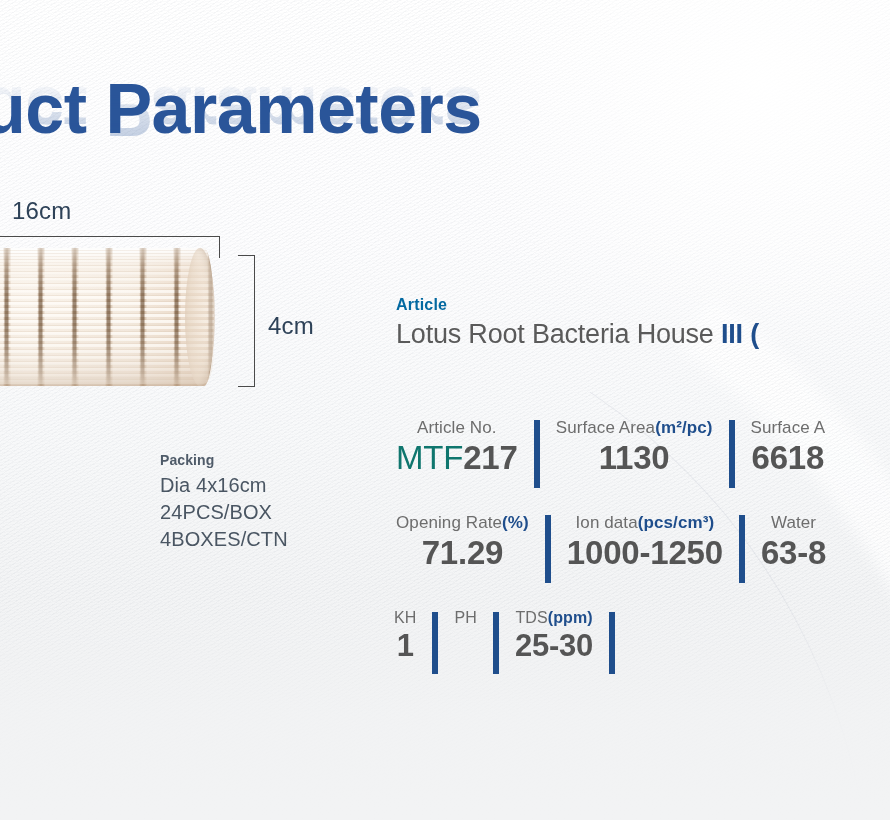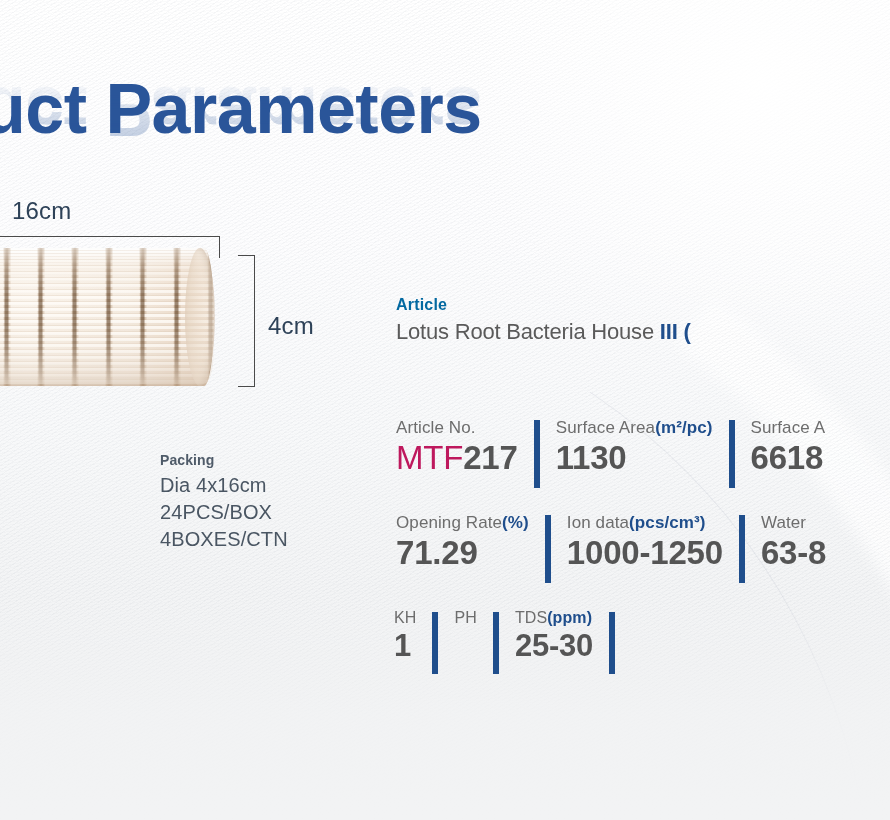--- a/index.html
+++ b/index.html
@@ -294,21 +294,21 @@
     top: 296px;
   }
   .article-label {
     font-size: 16px;
     font-weight: 700;
     color: #0369a1;
     letter-spacing: 0.2px;
     margin-bottom: 5px;
   }
   .article-name {
-    font-size: 22px;
+    font-size: 27px;
     color: #5a5a5a;
     white-space: nowrap;
     letter-spacing: -0.2px;
   }
   .article-name .accent {
     color: #1f4e8c;
     font-weight: 700;
   }
 
   
@@ -319,20 +319,21 @@
     white-space: nowrap;
   }
   .row1 { left: 396px; top: 418px; }
   .row2 { left: 396px; top: 513px; }
   .row3 { left: 394px; top: 608px; }
 
   .spec-cell {
     display: flex;
     flex-direction: column;
     justify-content: flex-start;
+    align-items: center;
   }
   .spec-label {
     font-size: 17px;
     color: #6d6d6d;
     letter-spacing: 0.1px;
     line-height: 1.2;
     margin-bottom: 3px;
   }
   .spec-label .unit {
     color: #1f4e8c;
@@ -341,21 +342,21 @@
   }
   .spec-value {
     font-size: 33px;
     font-weight: 700;
     color: #555555;
     line-height: 1.05;
     letter-spacing: -0.2px;
   }
   .spec-value .light {
     font-weight: 400;
-    color: #be185d;
+    color: #0f766e;
   }
 
   .divider {
     width: 6px;
     background: #1f4e8c;
     align-self: stretch;
     flex: 0 0 auto;
   }
   .row1 .divider, .row2 .divider { height: 68px; margin: 2px 16px 0 16px; }
   .row3 .divider { width: 6px; height: 62px; margin: 4px 16px 0 16px; }

